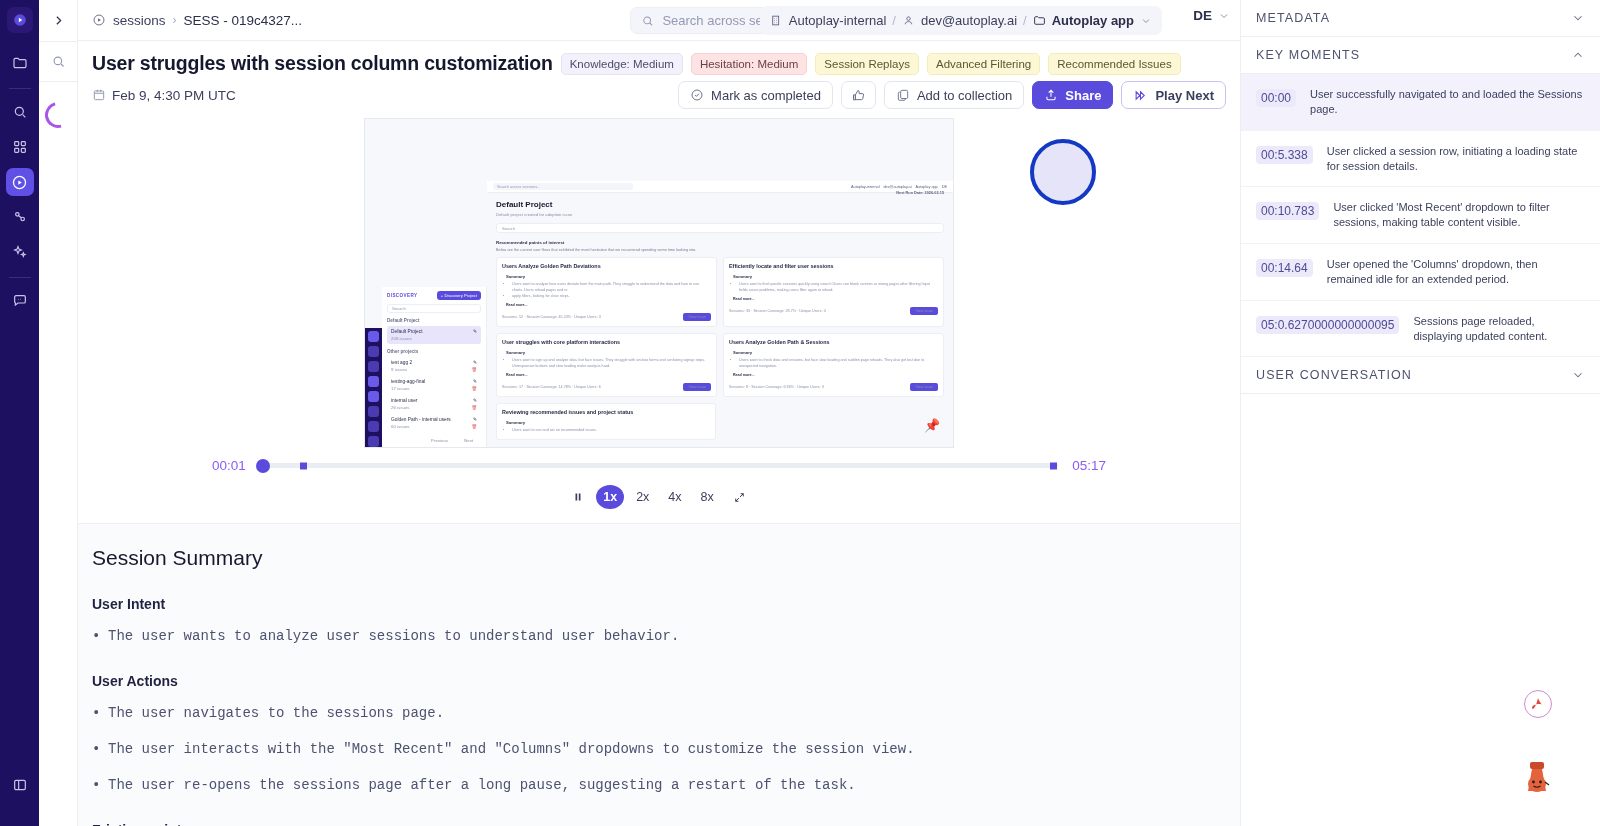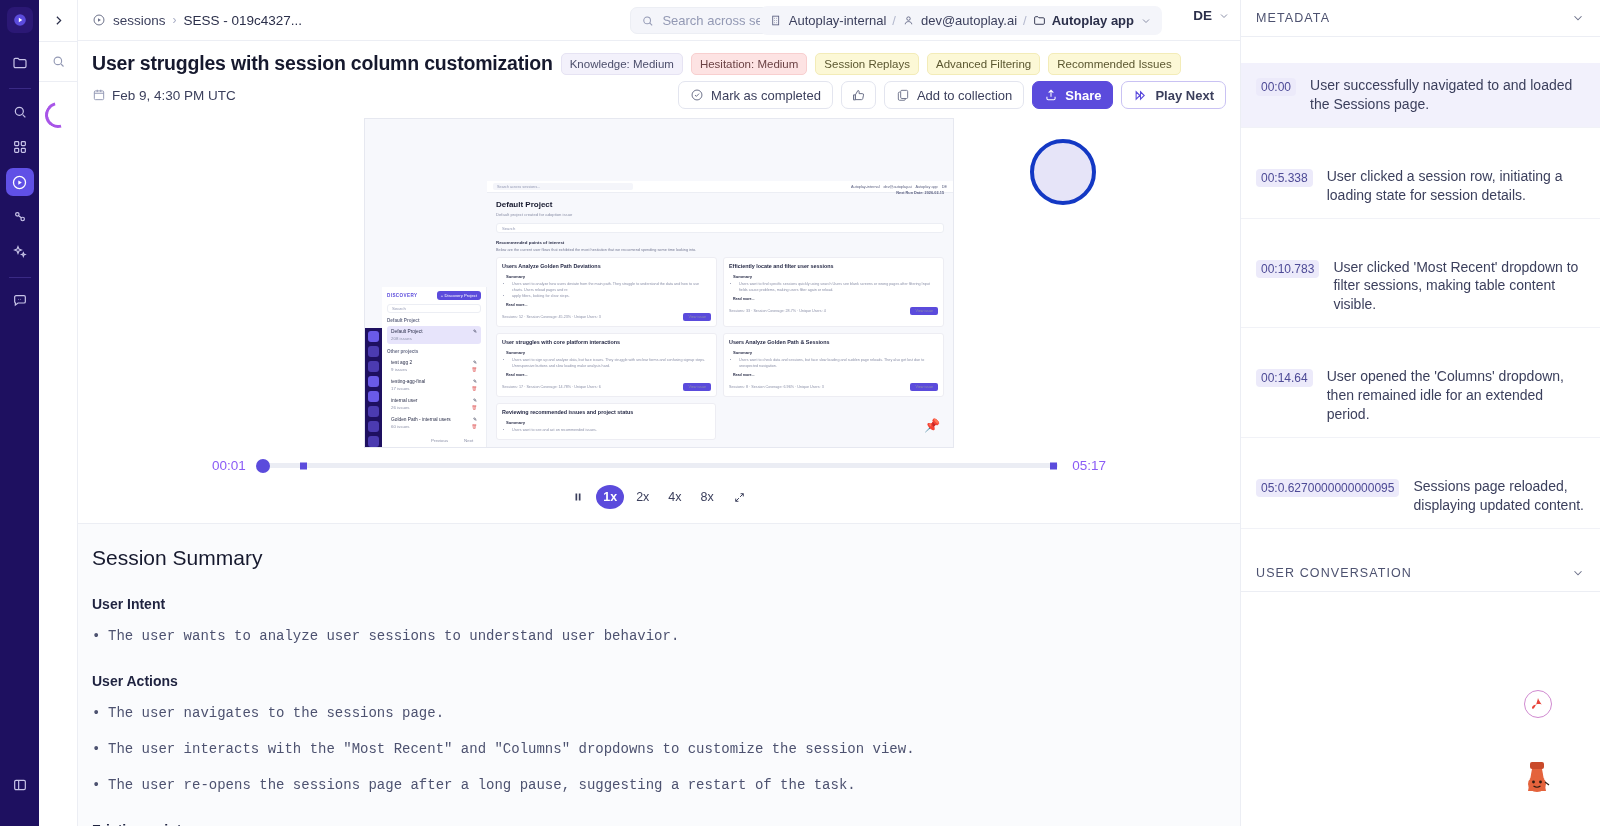--- a/index.html
+++ b/index.html
@@ -216,37 +216,36 @@
   .summary h3 { font-size: 14px; font-weight: 700; color: #1f2340; margin: 26px 0 14px; }
   .summary ul { list-style: none; font-family: Liberation Mono, monospace; }
   .summary li { font-size: 14px; color: #4d5270; line-height: 1.5; margin-bottom: 15px; padding-left: 16px; position: relative; }
   .summary li:before { content: "•"; position: absolute; left: 0; color: #4d5270; }
 
   
   .right {
     width: 360px; flex: 0 0 360px; height: 826px; background: #fff;
     border-left: 1px solid #eceef4; display: flex; flex-direction: column;
     position: relative;
-    gap: 26px;
   }
   .sect-hd {
     height: 37px; display: flex; align-items: center; justify-content: space-between;
     padding: 0 15px; border-bottom: 1px solid #eceef4; cursor: pointer;
     font-size: 12.5px; letter-spacing: 1.1px; color: #4d5270; font-weight: 400;
   }
   .moment {
     display: flex; gap: 14px; padding: 13px 15px; border-bottom: 1px solid #f1f2f7;
     align-items: flex-start; cursor: pointer;
   }
   .moment.active { background: #f2f1fc; }
   .moment .ts {
     font-size: 12px; color: #4d4a96; background: #eceafa; border-radius: 4px;
     padding: 2px 5px; white-space: nowrap; flex: 0 0 auto; margin-top: 2px;
   }
-  .moment .tx { font-size: 14px; color: #3b3f5c; line-height: 1.35; }
+  .moment .tx { font-size: 11px; color: #3b3f5c; line-height: 1.35; }
   .pdf-ico {
     position: absolute; right: 48px; bottom: 108px;
     width: 28px; height: 28px; border-radius: 50%;
     border: 1.5px solid #d08ad0; display: flex; align-items: center; justify-content: center;
   }
   .mascot { position: absolute; right: 46px; bottom: 22px; width: 34px; text-align: center; }
 </style>
 </head>
 <body>
 
@@ -638,20 +637,26 @@
     </div>
   </div>
 
   <aside class="right">
     <div class="sect-hd">
       <span>METADATA</span>
       <svg width="14" height="14" viewBox="0 0 24 24" fill="none" stroke="#6b7089" stroke-width="1.8">
           <path d="M6 9l6 6 6-6"></path>
         </svg>
     </div>
+    <div class="sect-hd">
+      <span>KEY MOMENTS</span>
+      <svg width="14" height="14" viewBox="0 0 24 24" fill="none" stroke="#6b7089" stroke-width="1.8">
+          <path d="M6 15l6-6 6 6"></path>
+        </svg>
+    </div>
 
     <div class="moment active">
       <span class="ts">00:00</span>
       <span class="tx">User successfully navigated to and loaded the Sessions page.</span>
     </div>
     <div class="moment">
       <span class="ts">00:5.338</span>
       <span class="tx">User clicked a session row, initiating a loading state for session details.</span>
     </div>
     <div class="moment">

